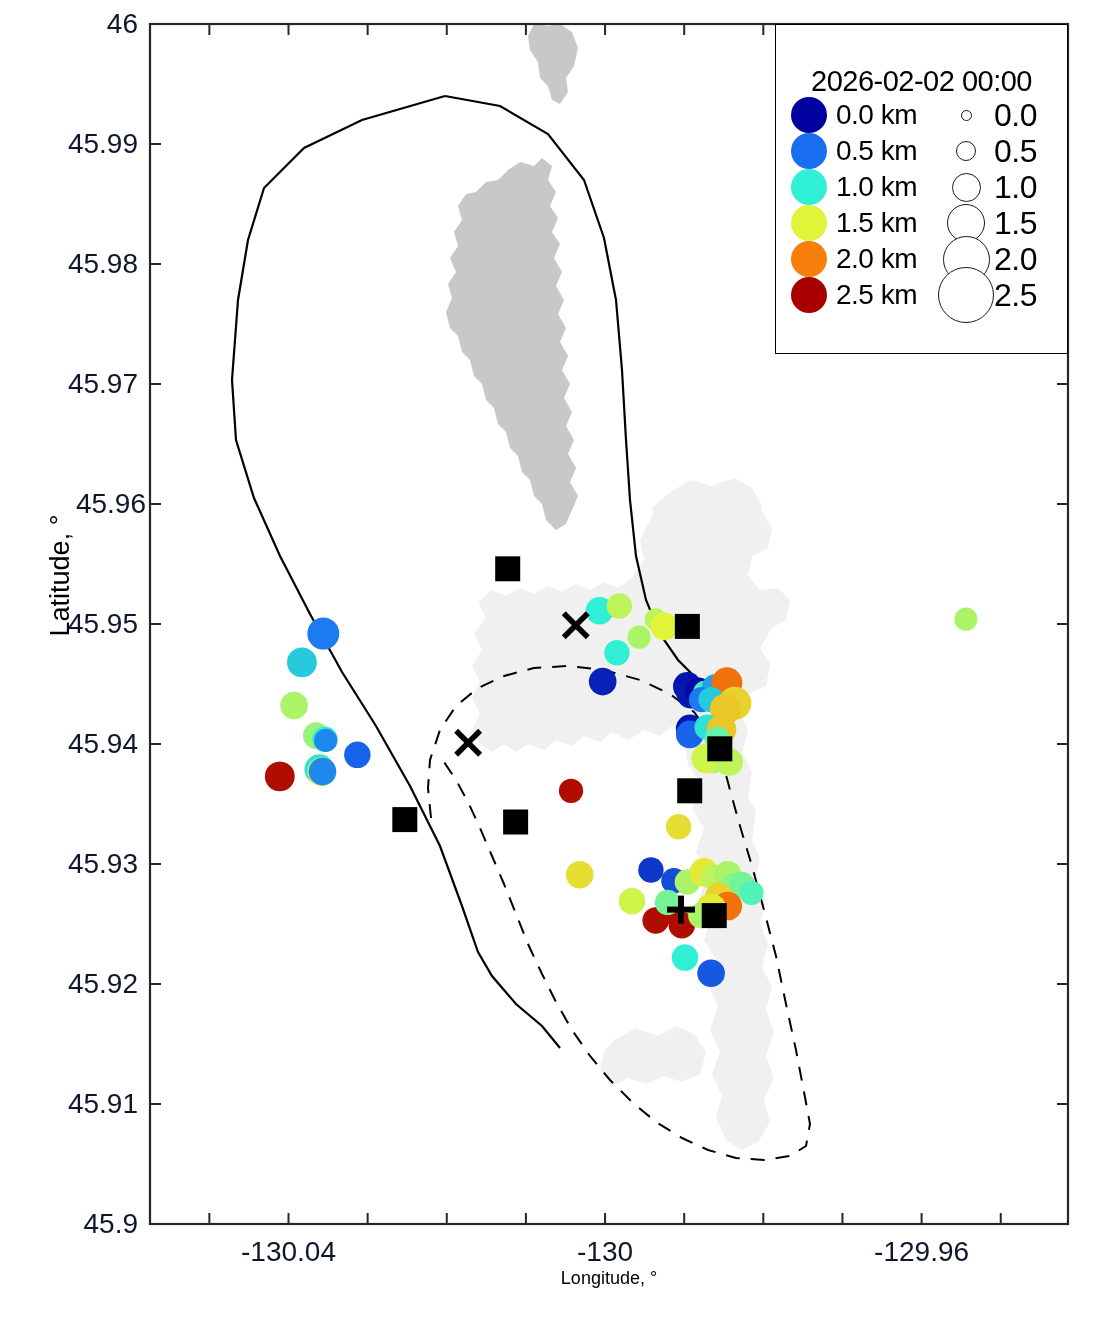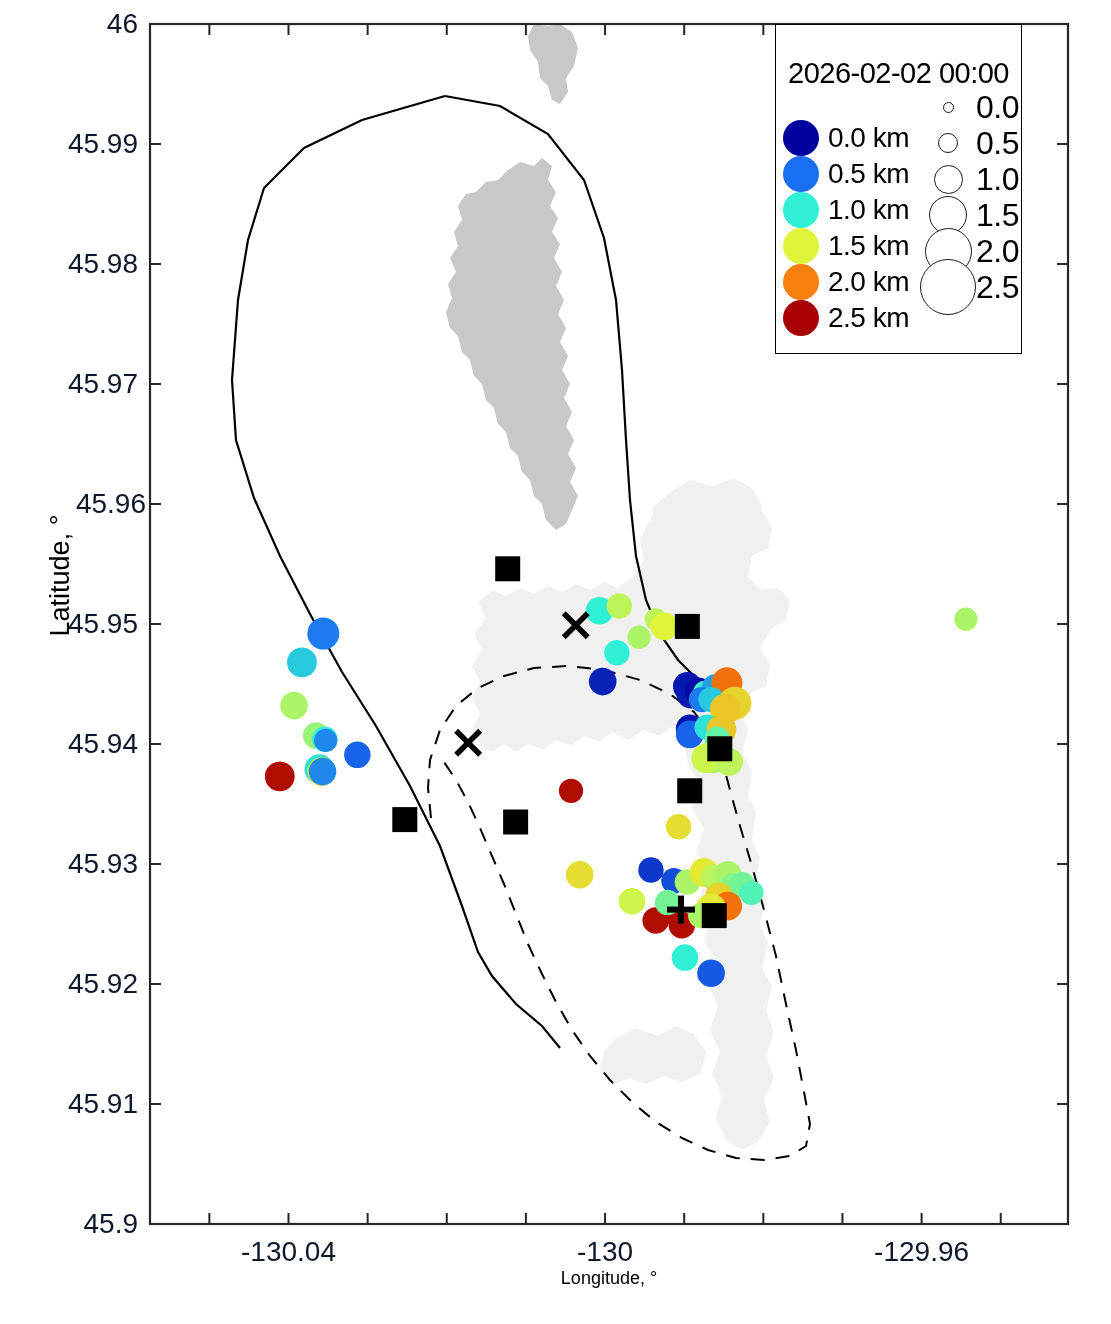--- a/index.html
+++ b/index.html
@@ -16,26 +16,26 @@
     height: 1324px;
     background: #ffffff;
   }
   #plot-svg { position: absolute; left: 0; top: 0; }
 
   
   #legend-box {
     position: absolute;
     left: 775px;
     top: 24px;
-    width: 247px;
+    width: 293px;
     height: 330px;
     background: #ffffff;
     border: 1.6px solid #000000;
     z-index: 40;
-    padding: 0;
+    padding: 8px;
   }
   #legend-title {
     text-align: center;
     font-size: 29px;
     color: #000;
     margin-top: 32px;
     letter-spacing: -0.5px;
     white-space: nowrap;
   }
   .legend-headers {
@@ -59,21 +59,21 @@
     vertical-align: sub;
     position: relative;
     top: 5px;
     left: -1px;
   }
   .legend-cols {
     display: flex;
     padding: 0 2px;
     margin-top: -1px;
   }
-  .legend-col-depth { width: 152px; margin-top: 31px; }
+  .legend-col-depth { width: 152px; }
   .legend-col-mw { flex: 1; }
   .legend-row {
     display: flex;
     align-items: center;
     height: 36px;
   }
   .legend-swatch-wrap {
     width: 46px;
     display: flex;
     justify-content: center;

